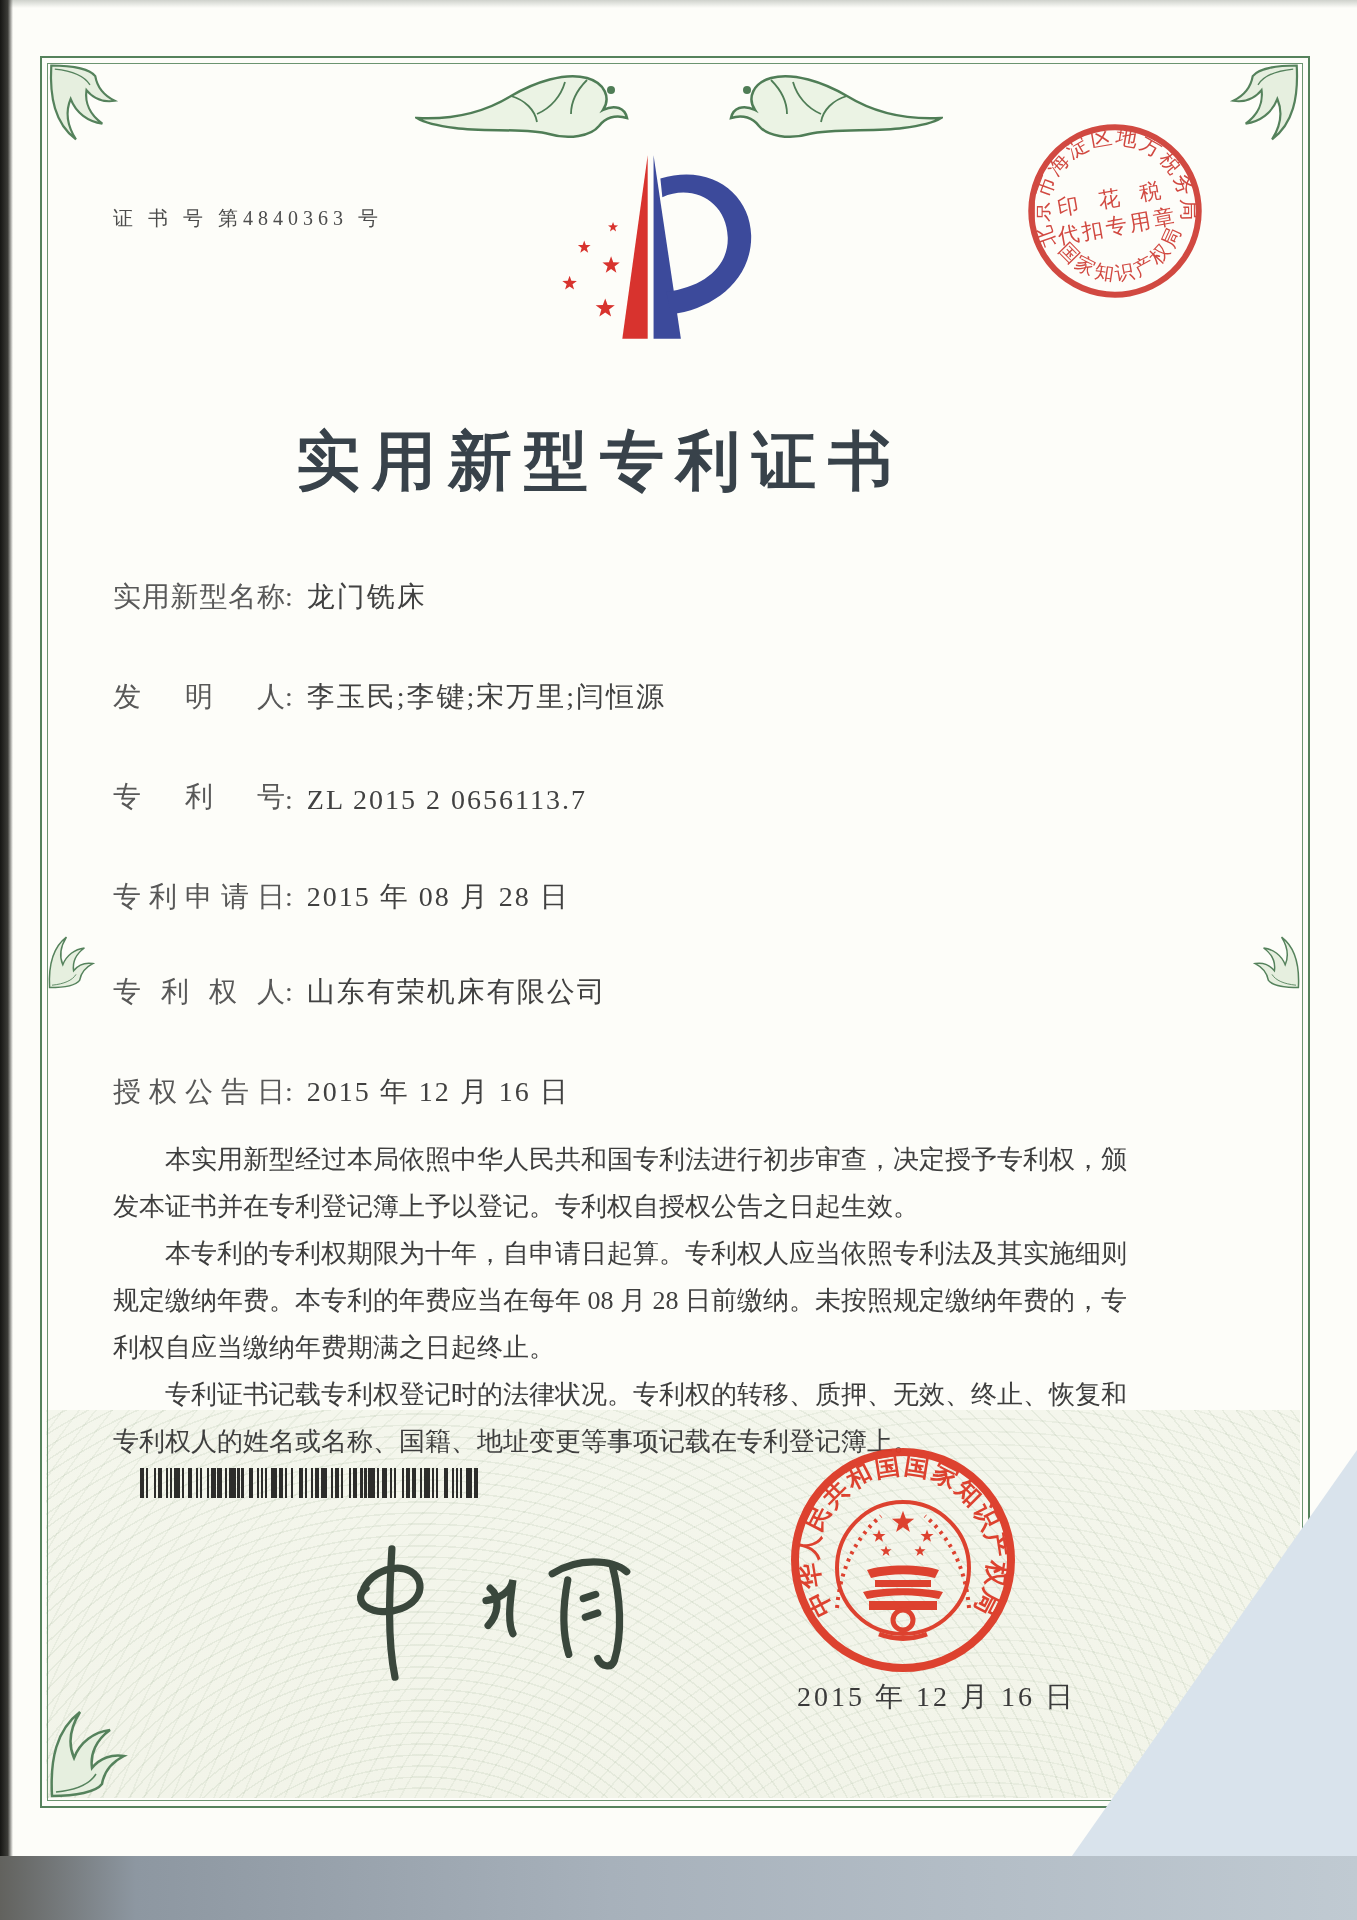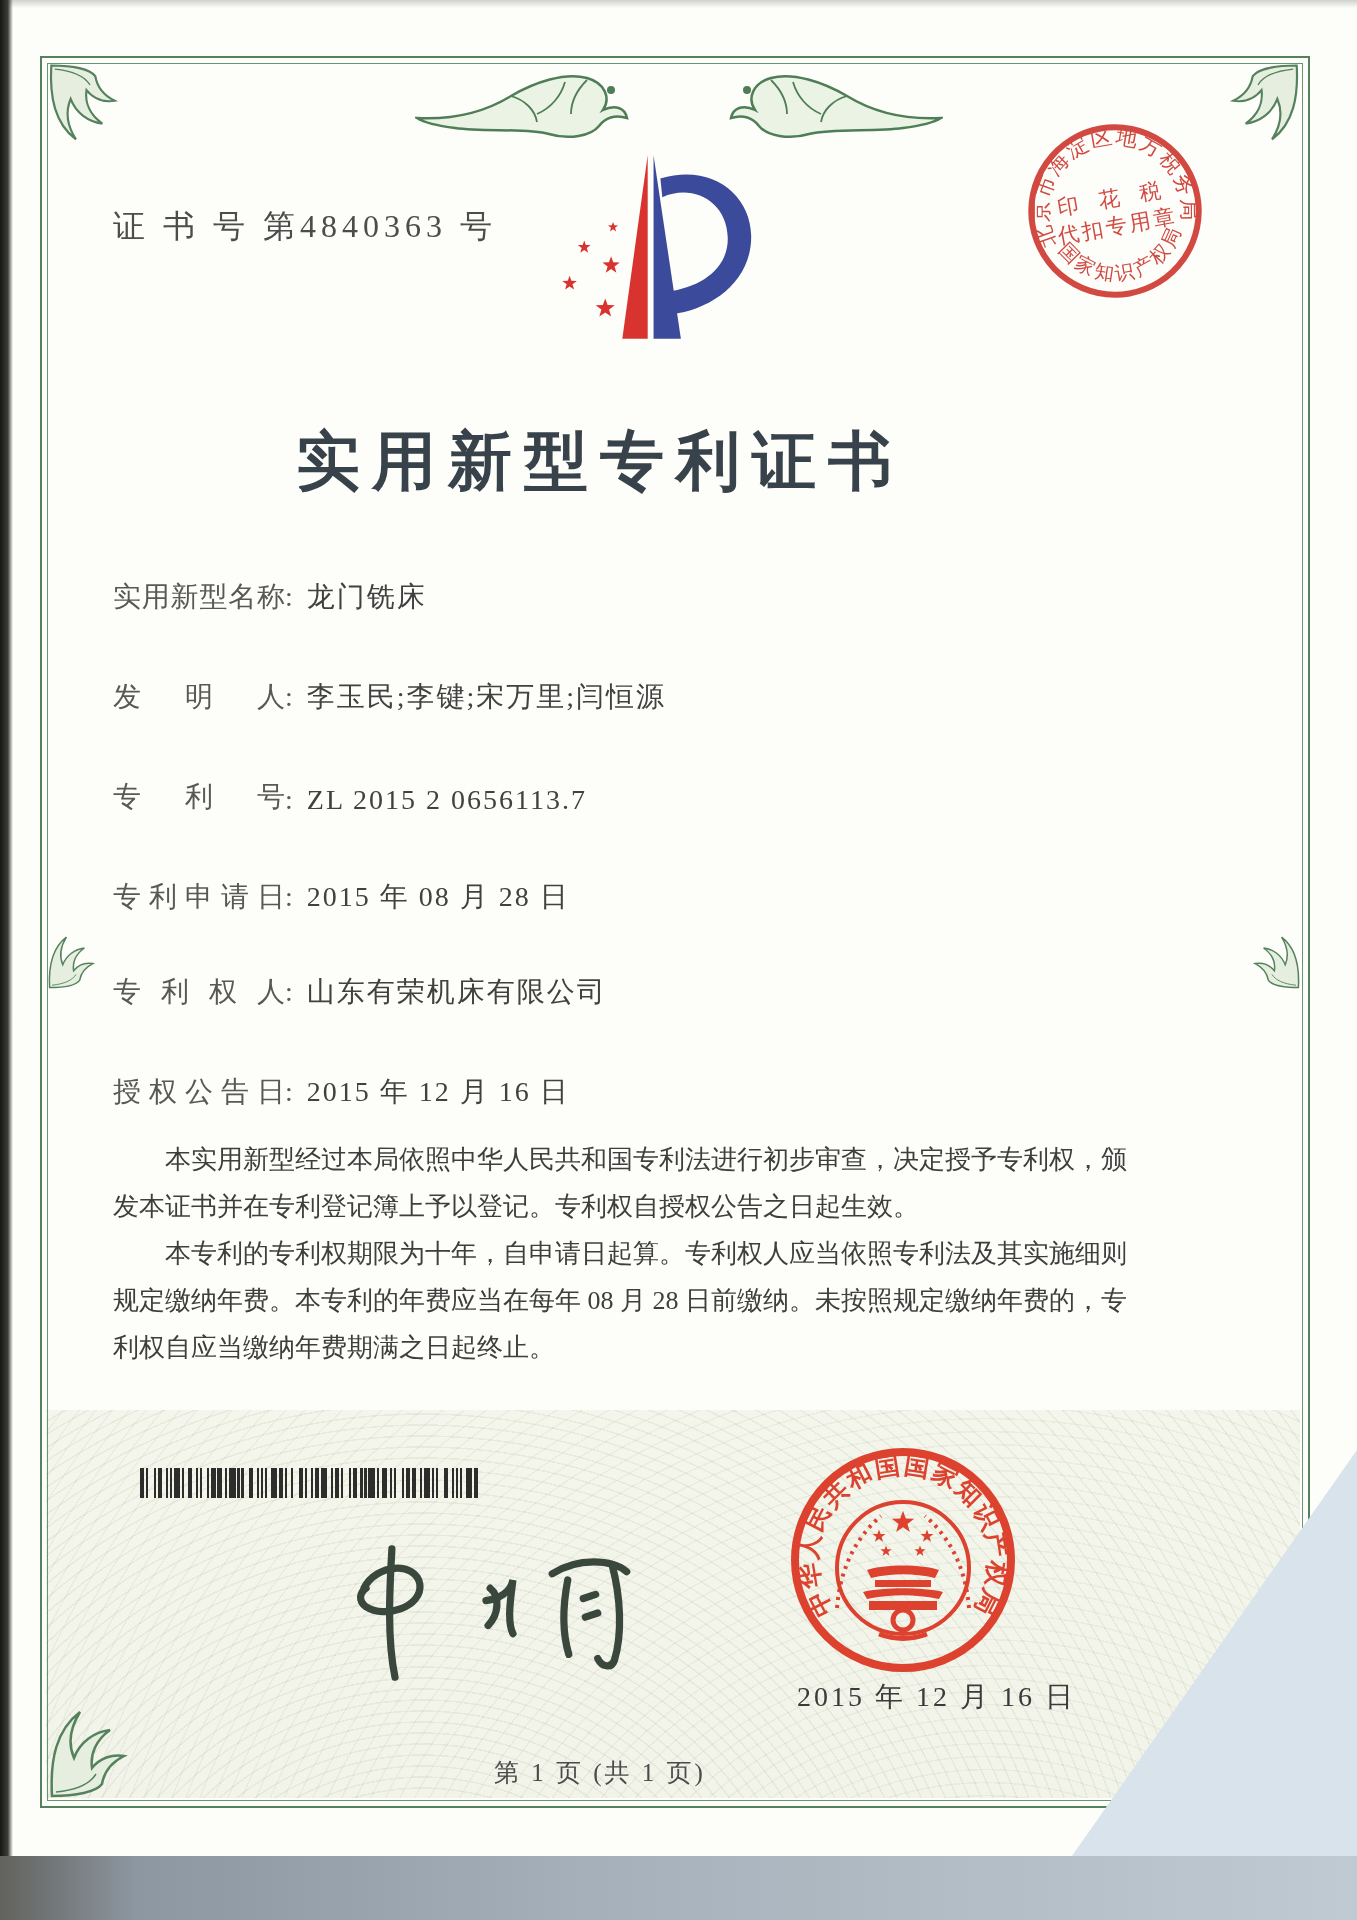--- a/index.html
+++ b/index.html
@@ -28,21 +28,21 @@
   .watermark{position:absolute;left:92px;top:862px;width:1180px;z-index:1;
     font-family:"DejaVu Sans",sans-serif;font-weight:700;font-size:196px;
     color:#e9e9e9;letter-spacing:2px;white-space:nowrap;}
   
   .waves{position:absolute;left:46px;top:1410px;width:1254px;height:388px;z-index:1;
     background:
      repeating-radial-gradient(circle at 30% 160%, rgba(110,140,100,0.10) 0 1.5px, rgba(0,0,0,0) 1.5px 11px),
      repeating-radial-gradient(circle at 75% 180%, rgba(110,140,100,0.08) 0 1.5px, rgba(0,0,0,0) 1.5px 13px),
      linear-gradient(#f4f6ec,#f2f4e9);}
   
-  .certno{position:absolute;left:113px;top:205px;z-index:5;font-size:32px;color:#4c4c4c;
+  .certno{position:absolute;left:113px;top:205px;z-index:5;font-size:20px;color:#4c4c4c;
     letter-spacing:5px;}
   .logo{position:absolute;left:553px;top:146px;z-index:5;}
   .title{position:absolute;left:100px;top:418px;width:1000px;text-align:center;z-index:5;
     font-size:64px;font-weight:600;color:#38424a;letter-spacing:12px;}
   
   .frow{position:absolute;left:113px;z-index:5;font-size:28px;color:#4b4b4b;white-space:nowrap;}
   .flabel{display:inline-block;width:172px;text-align:justify;text-align-last:justify;
     color:#585858;vertical-align:bottom;}
   .colon{margin-right:14px;color:#585858;}
   .fvalue{color:#414141;letter-spacing:2px;}
@@ -177,20 +177,21 @@
   <div class="frow" style="top:973px">
     <span class="flabel">专利权人</span><span class="colon">:</span><span class="fvalue">山东有荣机床有限公司</span>
   </div>
   <div class="frow" style="top:1073px">
     <span class="flabel">授权公告日</span><span class="colon">:</span><span class="fvalue">2015 年 12 月 16 日</span>
   </div>
 
   <div class="bodytext">
     <p>本实用新型经过本局依照中华人民共和国专利法进行初步审查，决定授予专利权，颁发本证书并在专利登记簿上予以登记。专利权自授权公告之日起生效。</p>
     <p>本专利的专利权期限为十年，自申请日起算。专利权人应当依照专利法及其实施细则规定缴纳年费。本专利的年费应当在每年 08 月 28 日前缴纳。未按照规定缴纳年费的，专利权自应当缴纳年费期满之日起终止。</p>
+    <p>专利证书记载专利权登记时的法律状况。专利权的转移、质押、无效、终止、恢复和专利权人的姓名或名称、国籍、地址变更等事项记载在专利登记簿上。</p>
   </div>
 
   <div class="barcode">
       <i style="width: 4.2px; background: rgb(45, 45, 43); margin-right: 1.9px;"></i>
       <i style="width: 2.1px; background: rgb(45, 45, 43); margin-right: 5.7px;"></i>
       <i style="width: 2.1px; background: rgb(45, 45, 43); margin-right: 1.9px;"></i>
       <i style="width: 4.2px; background: rgb(45, 45, 43); margin-right: 3.8px;"></i>
       <i style="width: 2.1px; background: rgb(45, 45, 43); margin-right: 1.9px;"></i>
       <i style="width: 2.1px; background: rgb(45, 45, 43); margin-right: 1.9px;"></i>
       <i style="width: 6.3px; background: rgb(45, 45, 43); margin-right: 1.9px;"></i>
@@ -279,19 +280,18 @@
       <path d="M80,152 C100,147 140,147 160,152 L156,159 C130,154 110,154 84,159 Z"></path>
       <rect x="86" y="161" width="68" height="9"></rect>
       <circle cx="120" cy="180" r="10" fill="none" stroke="#dd3b28" stroke-width="5"></circle>
       <path d="M54,168 C57,130 72,98 98,76" fill="none" stroke="#dd3b28" stroke-width="4" stroke-dasharray="3,5"></path>
       <path d="M186,168 C183,130 168,98 142,76" fill="none" stroke="#dd3b28" stroke-width="4" stroke-dasharray="3,5"></path>
       <path d="M96,194 C112,200 128,200 144,194" fill="none" stroke="#dd3b28" stroke-width="5"></path>
     </g>
   </svg>
   <div class="sealdate">2015 年 12 月 16 日</div>
 
-  <div class="footer">第 1 页 (共 1 页)</div>
 
   <div class="corner-blue"></div>
   <div class="edge-left"></div>
   <div class="edge-top"></div>
   <div class="edge-bottom"></div>
 </div>
 
 </body></html>

